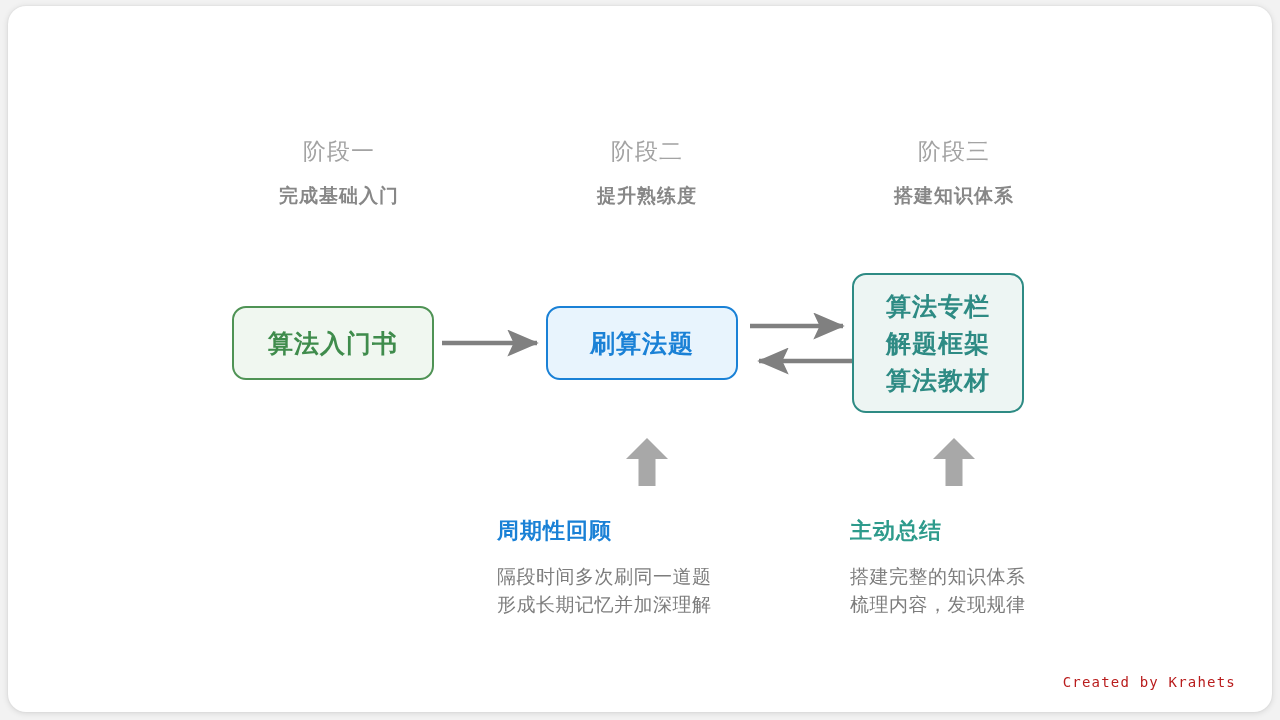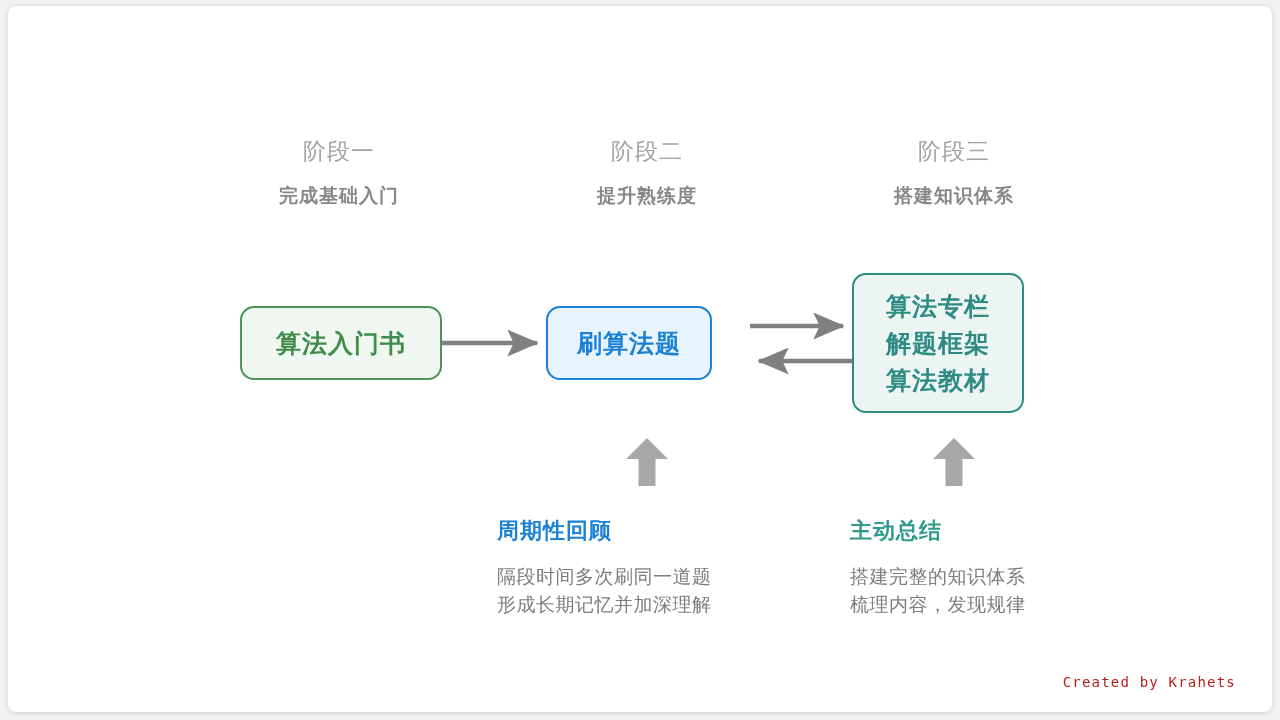--- a/index.html
+++ b/index.html
@@ -19,21 +19,21 @@
     height: 720px;
     background: #f2f2f2;
   }
   #card {
     position: absolute;
     left: 8px;
     top: 6px;
     width: 1264px;
     height: 706px;
     background: #ffffff;
-    border-radius: 8px;
+    border-radius: 18px;
     box-shadow: 0 1px 6px rgba(0,0,0,0.13), 0 0 2px rgba(0,0,0,0.07);
   }
 
   
   .phase {
     position: absolute;
     text-align: center;
     width: 260px;
   }
   .phase-sub {
@@ -63,29 +63,29 @@
     border-radius: 14px;
     display: flex;
     flex-direction: column;
     align-items: center;
     justify-content: center;
     font-weight: bold;
     font-size: 25px;
     letter-spacing: 1px;
   }
   #node-book {
-    left: 232px; top: 300px;
+    left: 224px; top: 300px;
     width: 202px; height: 74px;
     border: 2.5px solid #4f9355;
     background: #f0f7f0;
     color: #3f8c4c;
   }
   #node-practice {
     left: 538px; top: 300px;
-    width: 166px; height: 74px;
+    width: 192px; height: 74px;
     border: 2.5px solid #1a81d6;
     background: #e8f4fd;
     color: #1a81d6;
     font-family: Liberation Serif, serif;
   }
   #node-resources {
     left: 844px; top: 267px;
     width: 172px; height: 140px;
     border: 2.5px solid #2e8b84;
     background: #edf5f3;

